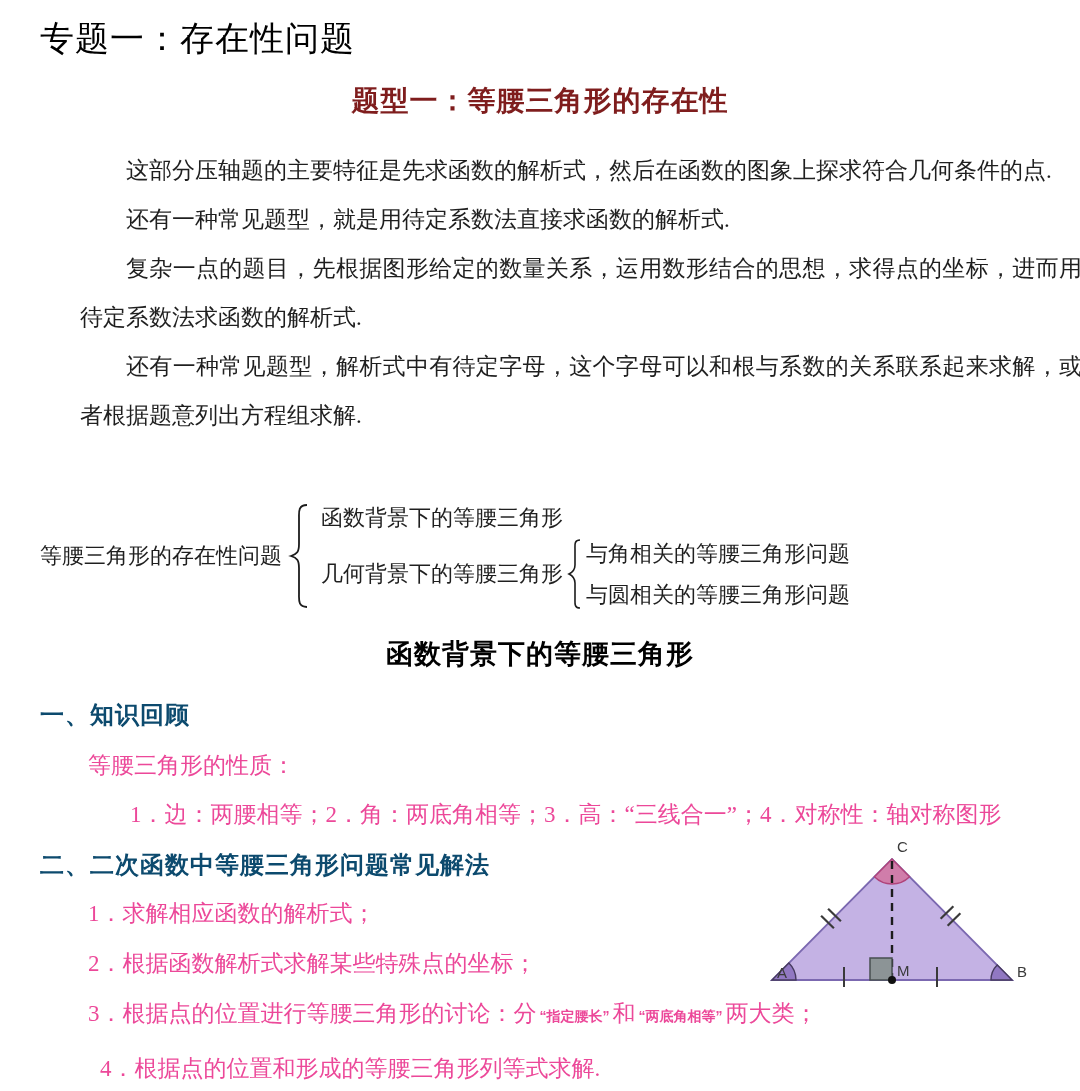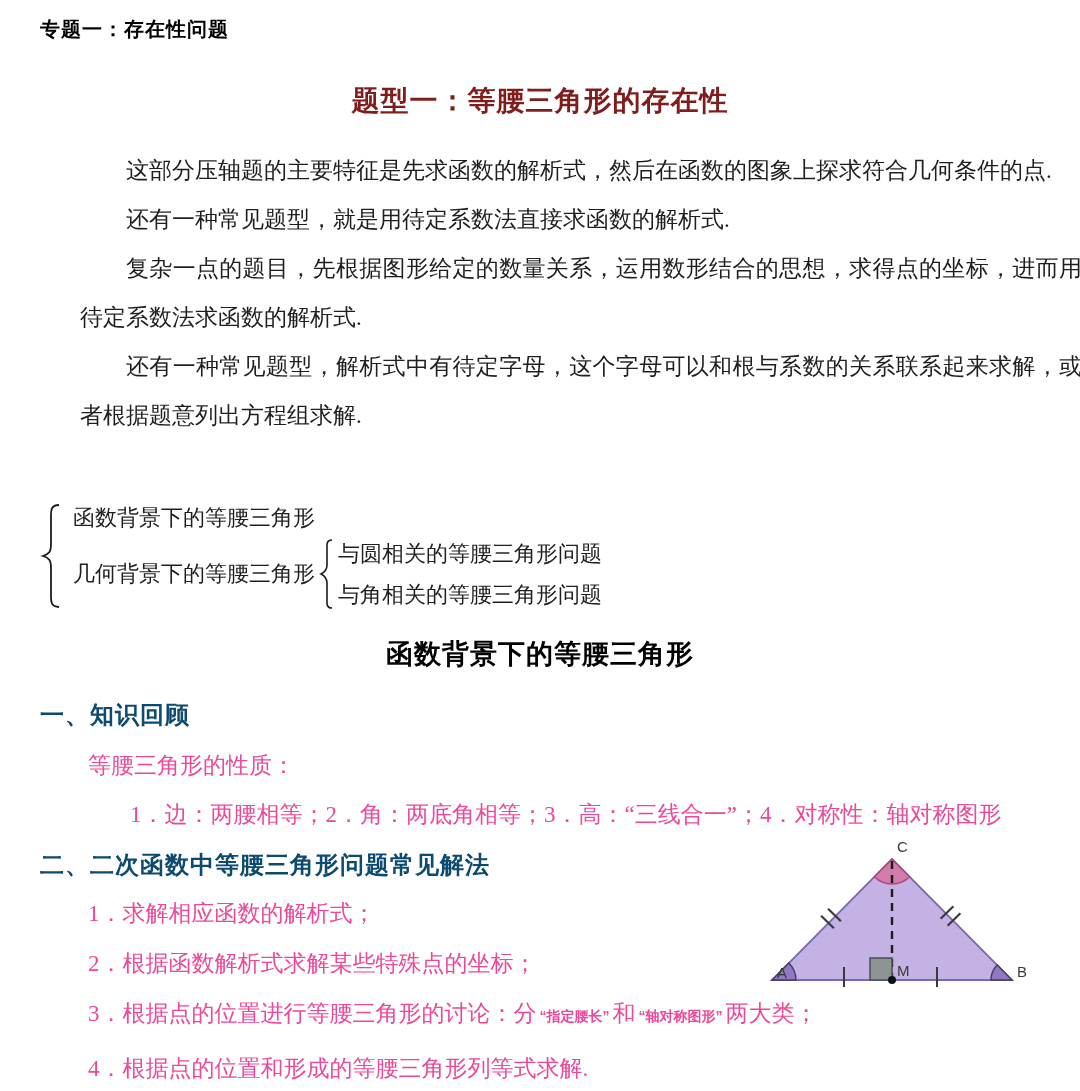--- a/index.html
+++ b/index.html
@@ -3,21 +3,21 @@
 <meta charset="utf-8">
 <style>
   html,body{margin:0;padding:0;}
   body{
     width:1080px;height:1091px;position:relative;background:#ffffff;
     font-family:"Liberation Serif","DejaVu Serif",serif;color:#1a1a1a;
     overflow:hidden;
   }
   .abs{position:absolute;}
   .page-title{
-    left:40px;top:16px;font-size:20px;font-weight:700;color:#000;
+    left:40px;top:16px;font-size:34px;font-weight:400;color:#000;
     letter-spacing:1px;
   }
   .subtitle{
     left:0;top:82px;width:1080px;text-align:center;
     font-size:28px;font-weight:700;color:#7f1d1d;letter-spacing:1px;
   }
   .body-text{
     left:40px;top:146px;width:1002px;margin-left:40px;
   }
   .body-text p{
@@ -48,21 +48,21 @@
     left:40px;font-size:24px;font-weight:700;color:#0c4a6e;letter-spacing:1px;
   }
   .part1-title{top:699px;}
   .part2-title{top:849px;}
   .indent-text{left:88px;font-size:23px;color:#ec4899;}
   .props-intro{top:750px;}
   .props-list{top:799px;margin-left:42px;}
   .m1{top:898px;}
   .m2{top:948px;}
   .m3{top:998px;}
-  .m4{top:1053px;}
+  .m4{top:1053px;margin-left:12px;}
   .bold-term{font-weight:700;margin:0 3px;font-family:"Liberation Sans","DejaVu Sans",sans-serif;font-size:14px;}
   
   .figure{left:758px;top:830px;}
   .fig-label{
     font-family:"Liberation Sans","DejaVu Sans",sans-serif;
     font-size:15px;fill:#3a3a3a;
   }
 </style>
 </head>
 <body>
@@ -72,52 +72,53 @@
 <div class="abs subtitle">题型一：等腰三角形的存在性</div>
 
 <div class="abs body-text">
   <p>这部分压轴题的主要特征是先求函数的解析式，然后在函数的图象上探求符合几何条件的点.</p>
   <p>还有一种常见题型，就是用待定系数法直接求函数的解析式.</p>
   <p>复杂一点的题目，先根据图形给定的数量关系，运用数形结合的思想，求得点的坐标，进而用待定系数法求函数的解析式.</p>
   <p>还有一种常见题型，解析式中有待定字母，这个字母可以和根与系数的关系联系起来求解，或者根据题意列出方程组求解.</p>
 </div>
 
 <div class="abs classification">
+  <span class="cls-root">等腰三角形的存在性问题</span>
   <svg class="brace-svg" width="22" height="108" viewBox="0 0 22 108">
     <path d="M19 3 C10 3 11 10 11 16 L11 42 C11 50 9 52 3 54 C9 56 11 58 11 66 L11 92 C11 98 10 105 19 105" fill="none" stroke="#1c1c1c" stroke-width="1.8"></path>
   </svg>
   <div class="branches">
     <div class="branch-line">函数背景下的等腰三角形</div>
     <div class="branch-row">
       <span class="branch-label">几何背景下的等腰三角形</span>
       <svg class="brace-svg" width="16" height="72" viewBox="0 0 16 72">
         <path d="M13 2 C7 2 8 7 8 11 L8 27 C8 32 6 34 2 36 C6 38 8 40 8 45 L8 61 C8 65 7 70 13 70" fill="none" stroke="#1c1c1c" stroke-width="1.6"></path>
       </svg>
       <div class="subs">
+        <div>与角相关的等腰三角形问题</div>
         <div>与圆相关的等腰三角形问题</div>
-        <div>与角相关的等腰三角形问题</div>
       </div>
     </div>
   </div>
 </div>
 
 <div class="abs section-heading">函数背景下的等腰三角形</div>
 
 <div class="abs part-title part1-title">一、知识回顾</div>
 
 <div class="abs indent-text props-intro">等腰三角形的性质：</div>
 
 <div class="abs indent-text props-list">1．边：两腰相等；2．角：两底角相等；3．高：“三线合一”；4．对称性：轴对称图形</div>
 
 <div class="abs part-title part2-title">二、二次函数中等腰三角形问题常见解法</div>
 
 <div class="abs indent-text m1">1．求解相应函数的解析式；</div>
 <div class="abs indent-text m2">2．根据函数解析式求解某些特殊点的坐标；</div>
 <div class="abs indent-text m3">
-  <span>3．根据点的位置进行等腰三角形的讨论：分</span><span class="bold-term">“指定腰长”</span><span>和</span><span class="bold-term">“轴对称图形”</span><span>两大类；</span>
+  <span>3．根据点的位置进行等腰三角形的讨论：分</span><span class="bold-term">“指定腰长”</span><span>和</span><span class="bold-term">“两底角相等”</span><span>两大类；</span>
 </div>
 <div class="abs indent-text m4">4．根据点的位置和形成的等腰三角形列等式求解.</div>
 
 <svg class="abs figure" width="284" height="172" viewBox="0 0 284 172">
 
   <polygon points="14,150 254,150 134,29" fill="#c4b2e4" stroke="#7b68b0" stroke-width="1.8"></polygon>
 
   <path d="M134,29 L116.4,46.8 A25,25 0 0 0 151.6,46.8 Z" fill="#d277a3" fill-opacity="0.9" stroke="#b0437a" stroke-width="1.4"></path>
 
   <path d="M14,150 L38,150 A24,24 0 0 0 30.9,133 Z" fill="#9178c2" stroke="#463a5e" stroke-width="1.4"></path>

